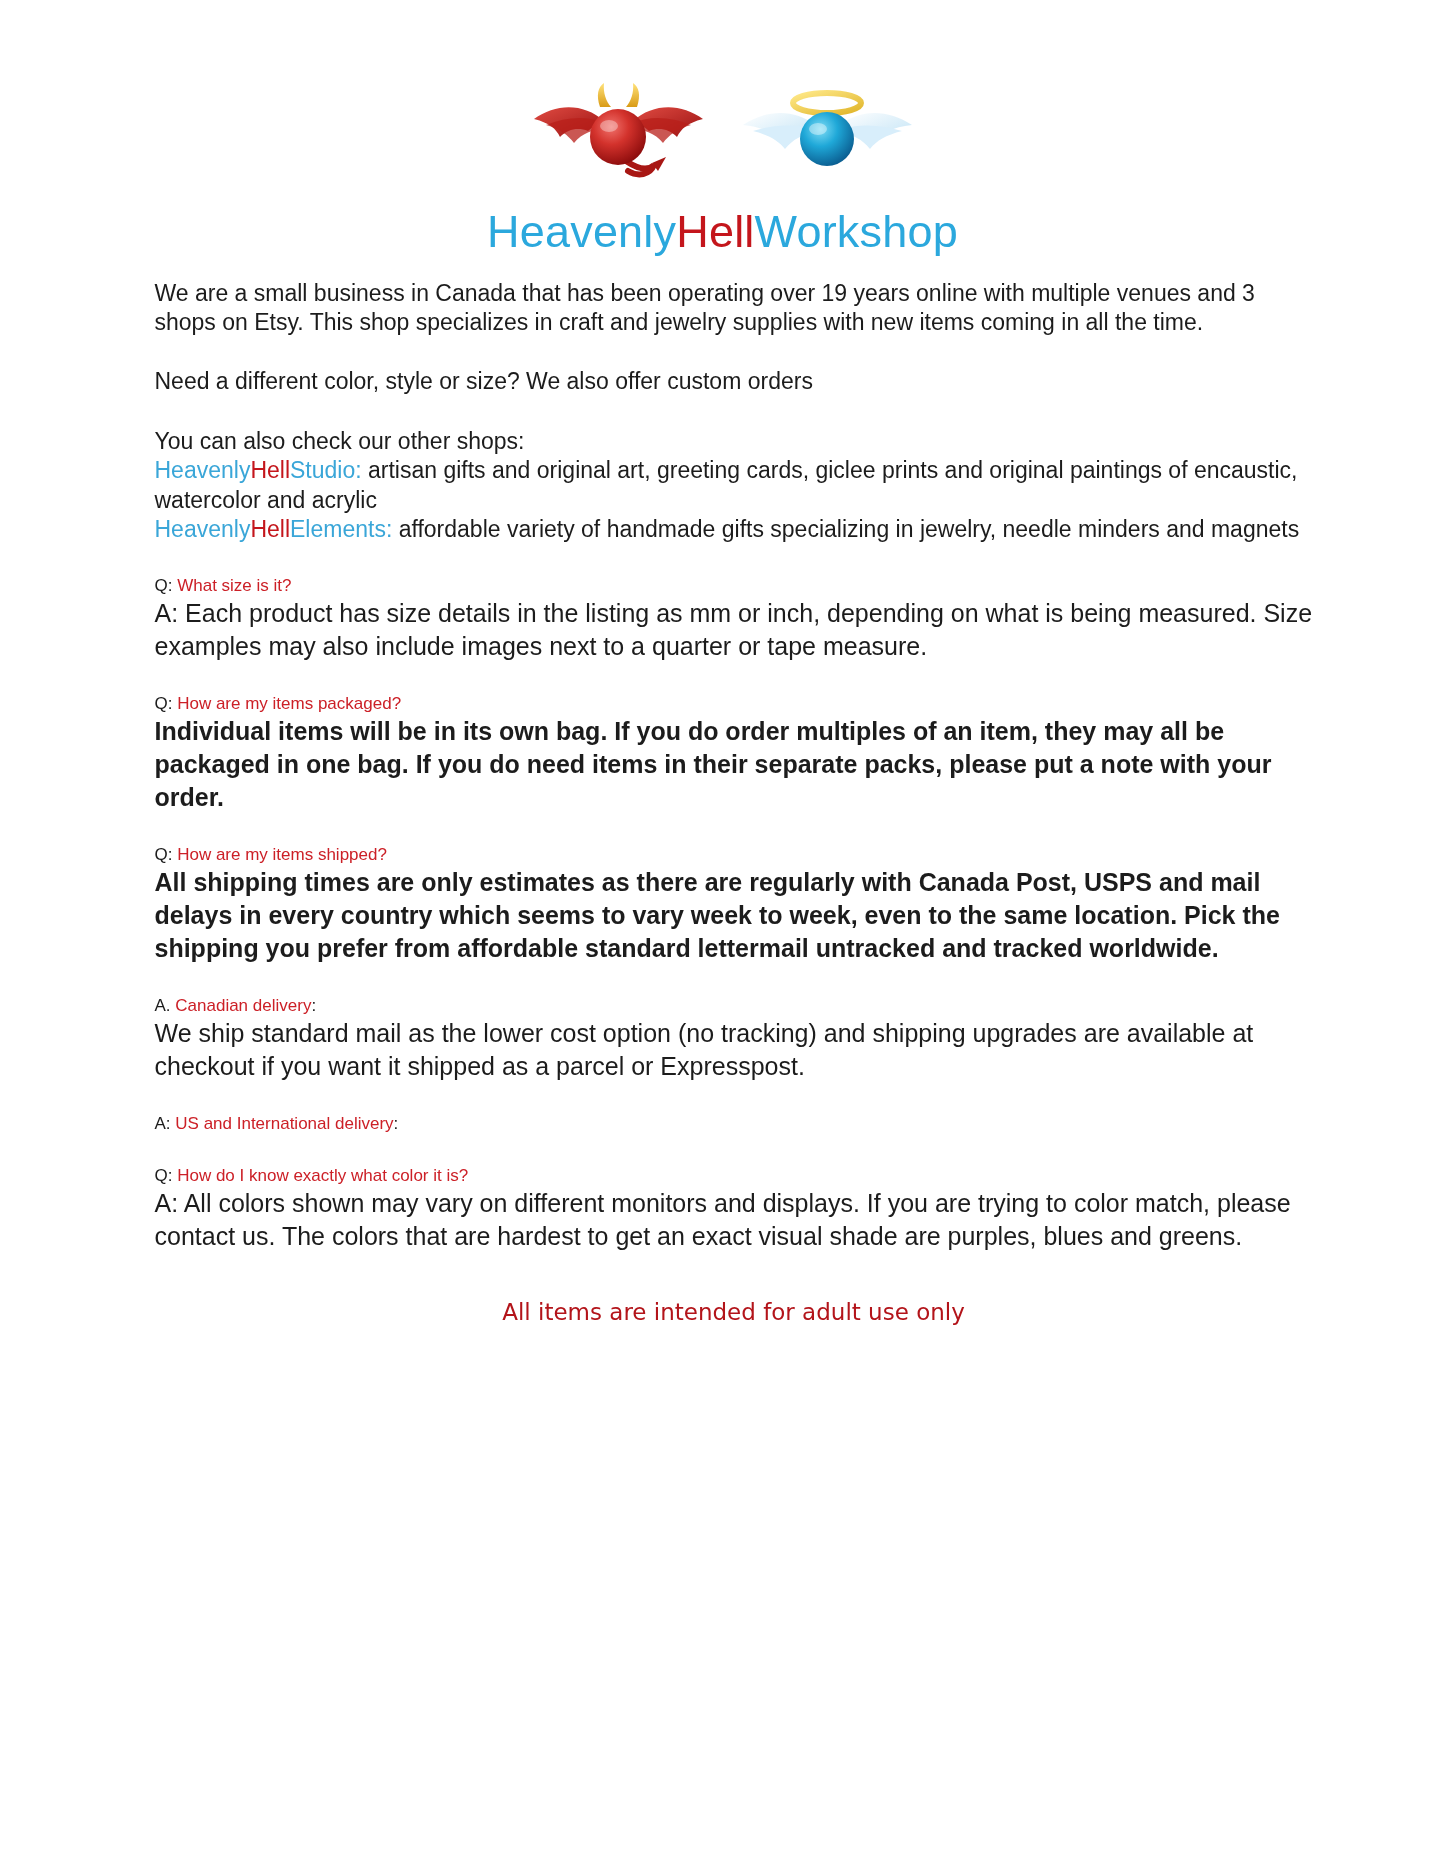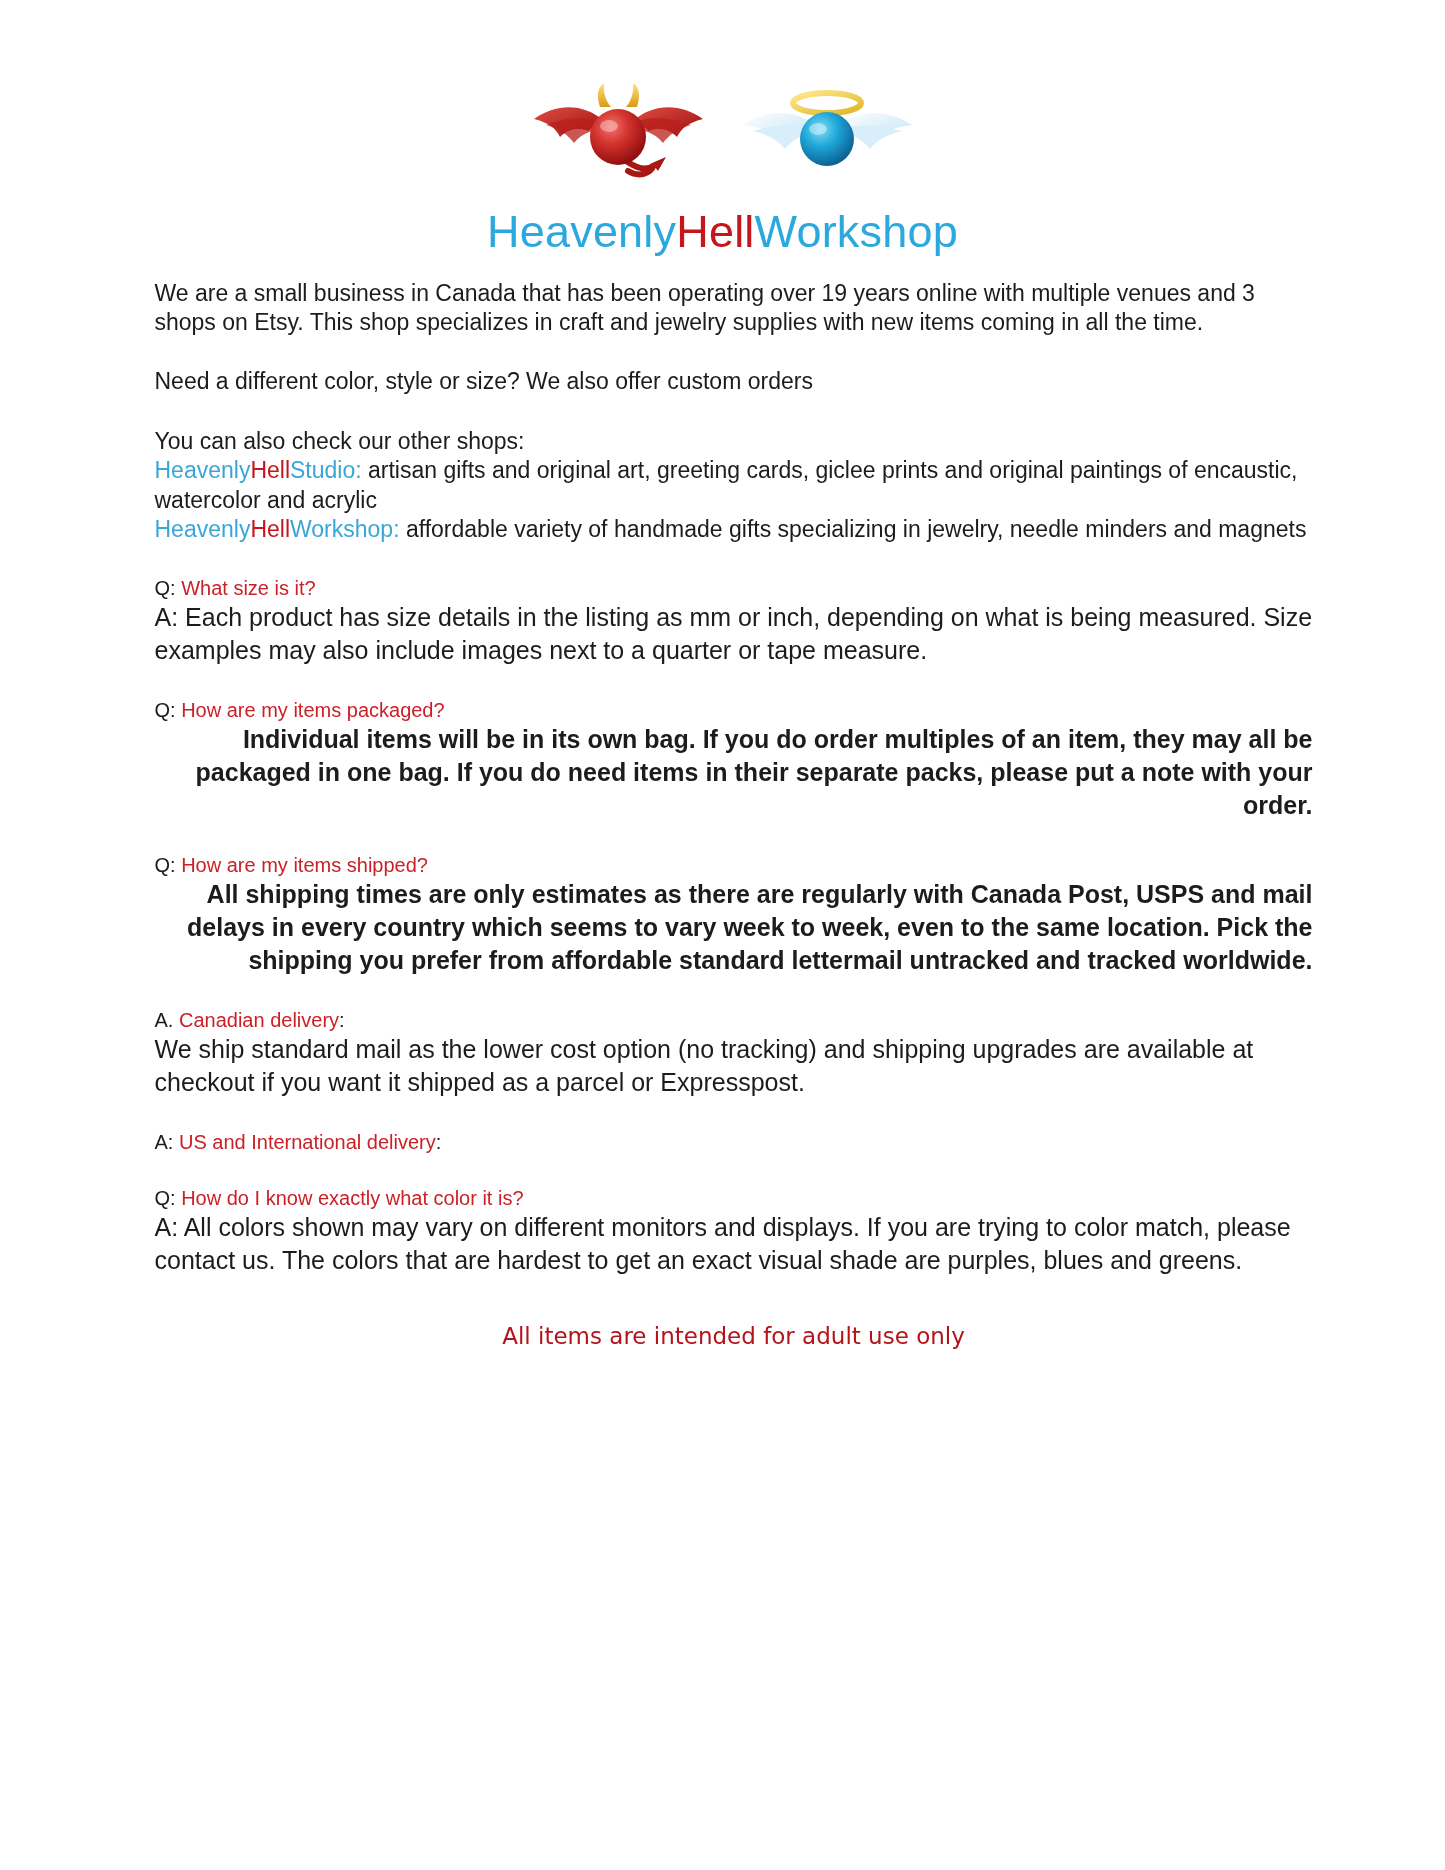--- a/index.html
+++ b/index.html
@@ -55,30 +55,29 @@
     font-size: 23px;
     line-height: 1.28;
     margin: 0;
     color: #1c1c1c;
   }
   .gap-lg { height: 30px; }
   .intro {
     margin-top: 22px;
   }
   .qa-q {
-    font-size: 20px;
+    font-size: 17px;
     line-height: 1.3;
   }
   .qa-a {
     font-size: 25px;
     line-height: 1.32;
   }
   .bold-ish {
     font-weight: 600;
-    text-align: right;
   }
   .footer-note {
     text-align: center;
     color: #b3141a;
     font-size: 23px;
     margin-top: 46px;
     font-family: "DejaVu Sans", sans-serif;
   }
 </style>
 </head>
@@ -169,21 +168,21 @@
 
     <div class="gap-lg"></div>
 
     <p>You can also check our other shops:</p>
 
     <p class="blk">
       <span class="t-link">Heavenly</span><span class="t-red">Hell</span><span class="t-link">Studio:</span><span> artisan gifts and original art, greeting cards, giclee prints and original paintings of encaustic, watercolor and acrylic</span>
     </p>
 
     <p class="blk">
-      <span class="t-link">Heavenly</span><span class="t-red">Hell</span><span class="t-link">Workshop:</span><span> affordable variety of handmade gifts specializing in jewelry, needle minders and magnets</span>
+      <span class="t-link">Heavenly</span><span class="t-red">Hell</span><span class="t-link">Elements:</span><span> affordable variety of handmade gifts specializing in jewelry, needle minders and magnets</span>
     </p>
 
 
     <div class="gap-lg"></div>
 
     <p class="qa-q">
       <span>Q: </span><span class="t-qred">What size is it?</span>
     </p>
     <p class="qa-a">A: Each product has size details in the listing as mm or inch, depending on what is being measured. Size examples may also include images next to a quarter or tape measure.</p>
 

